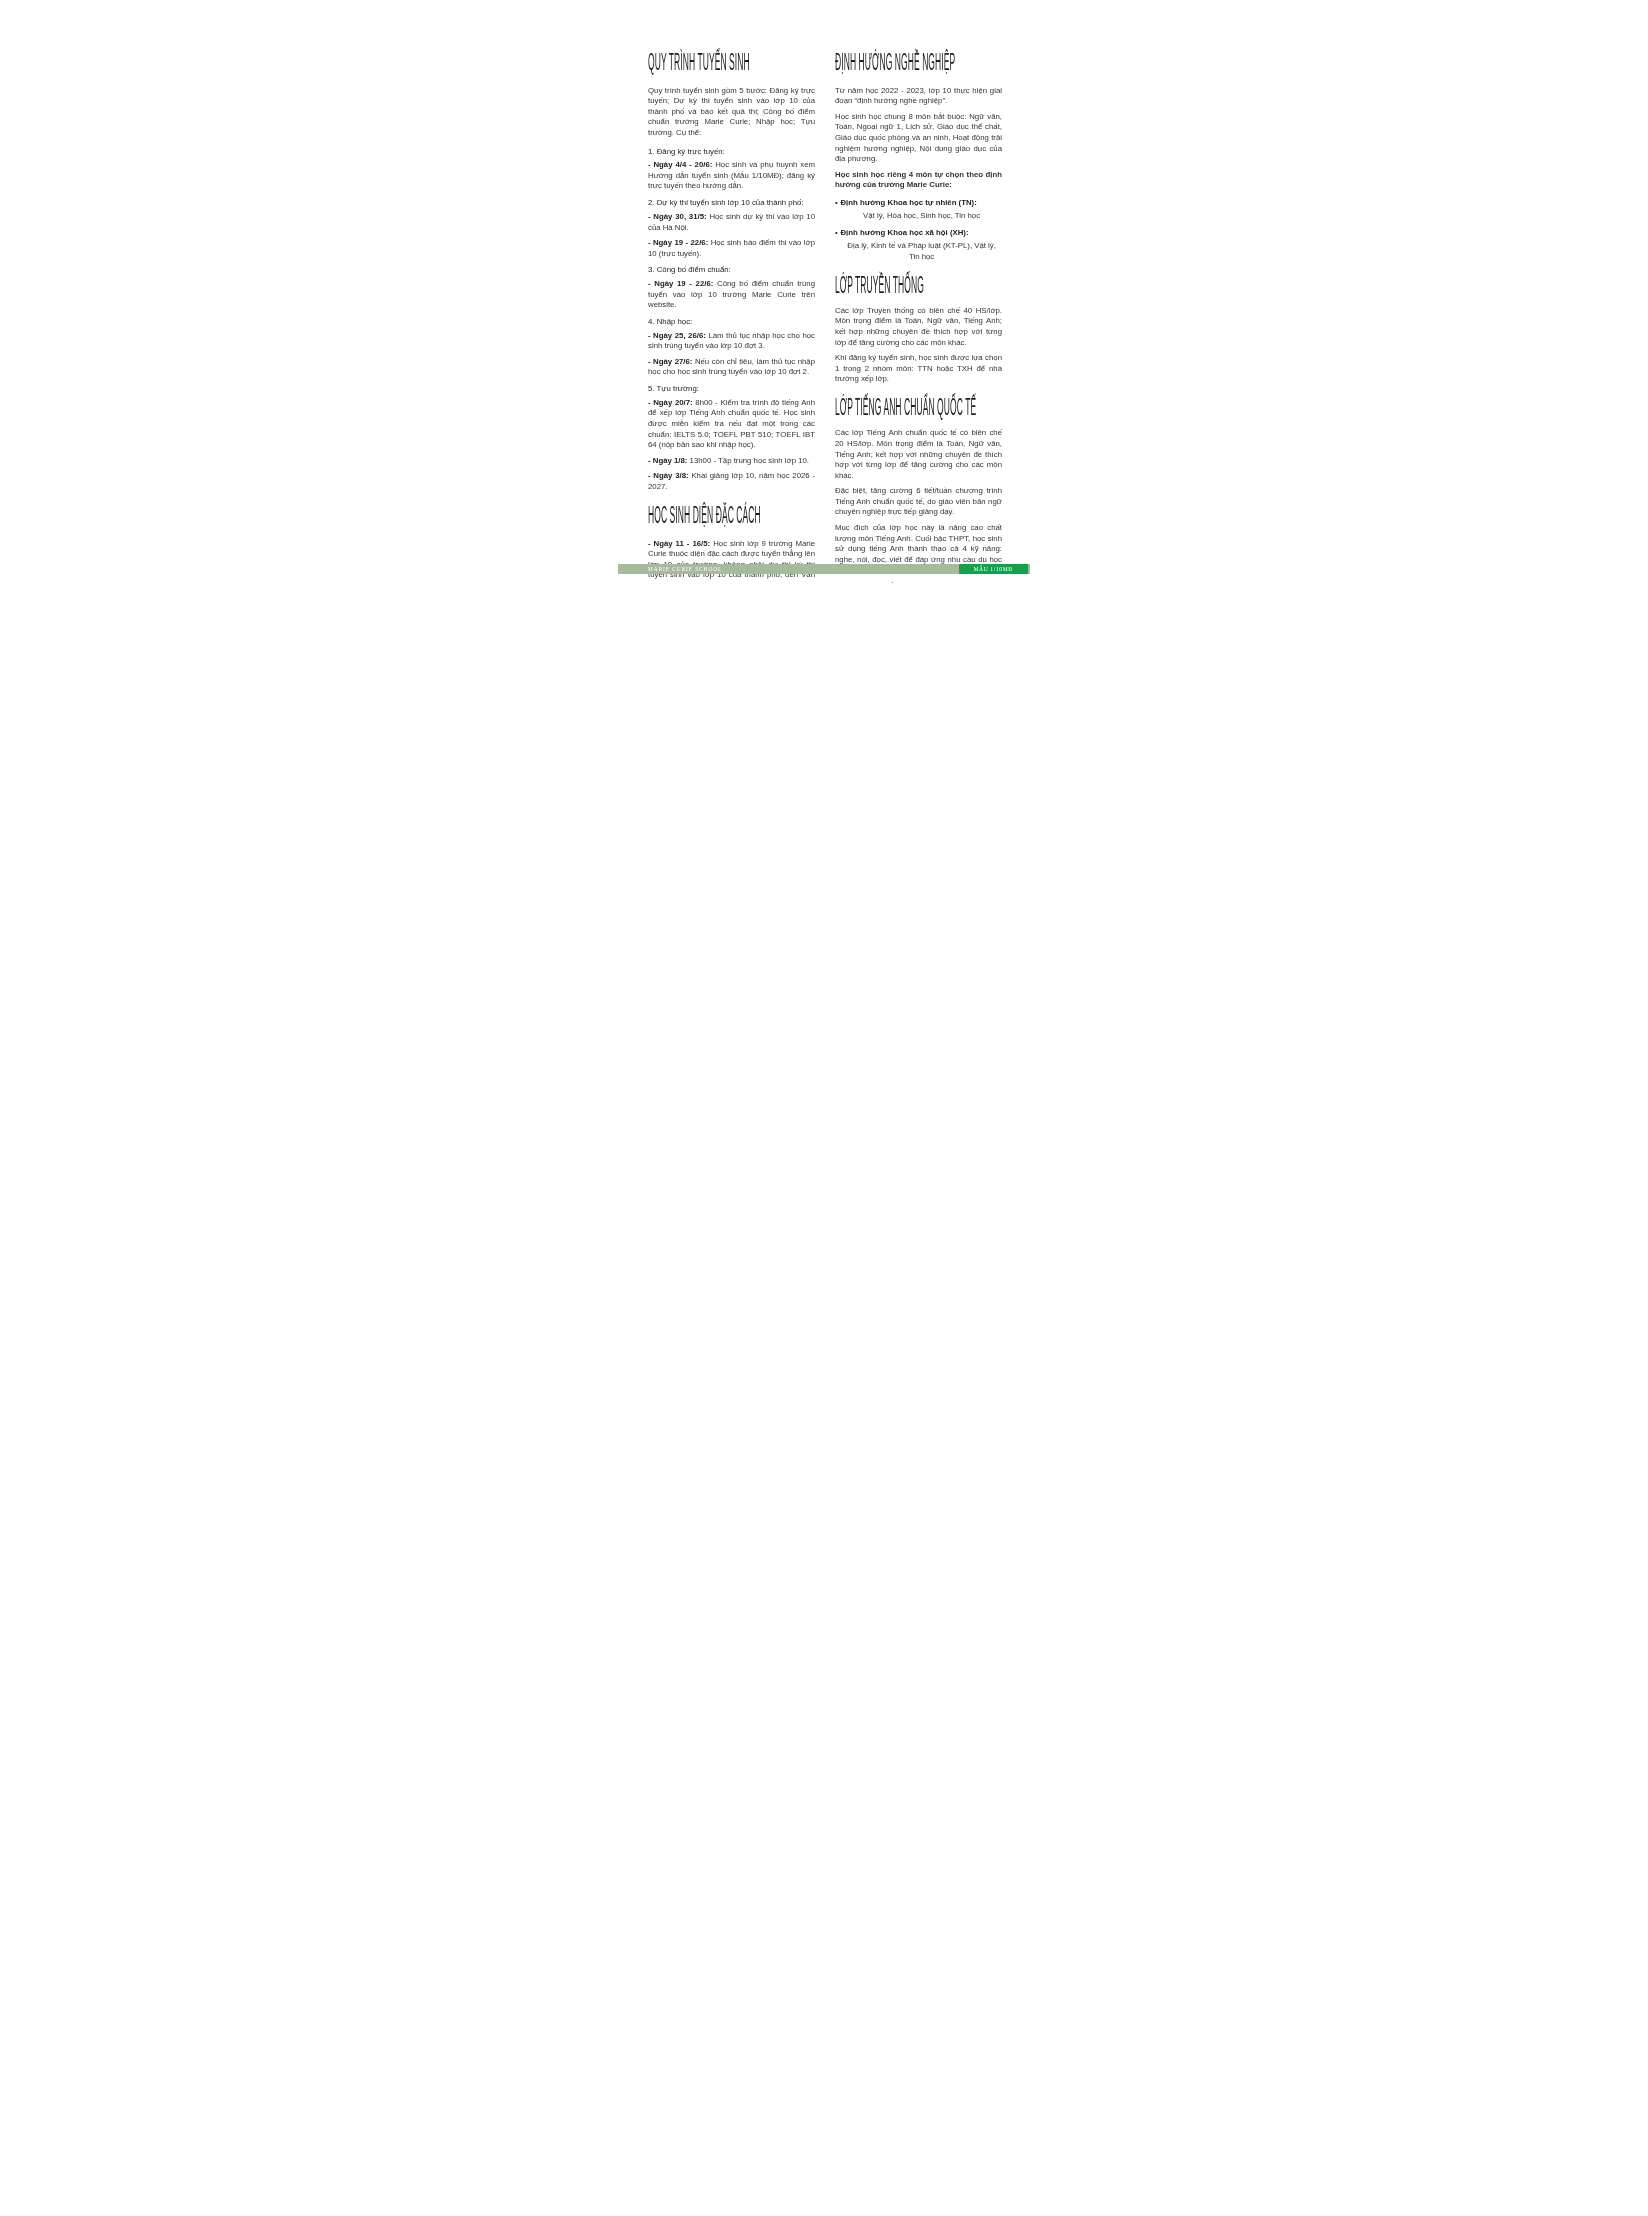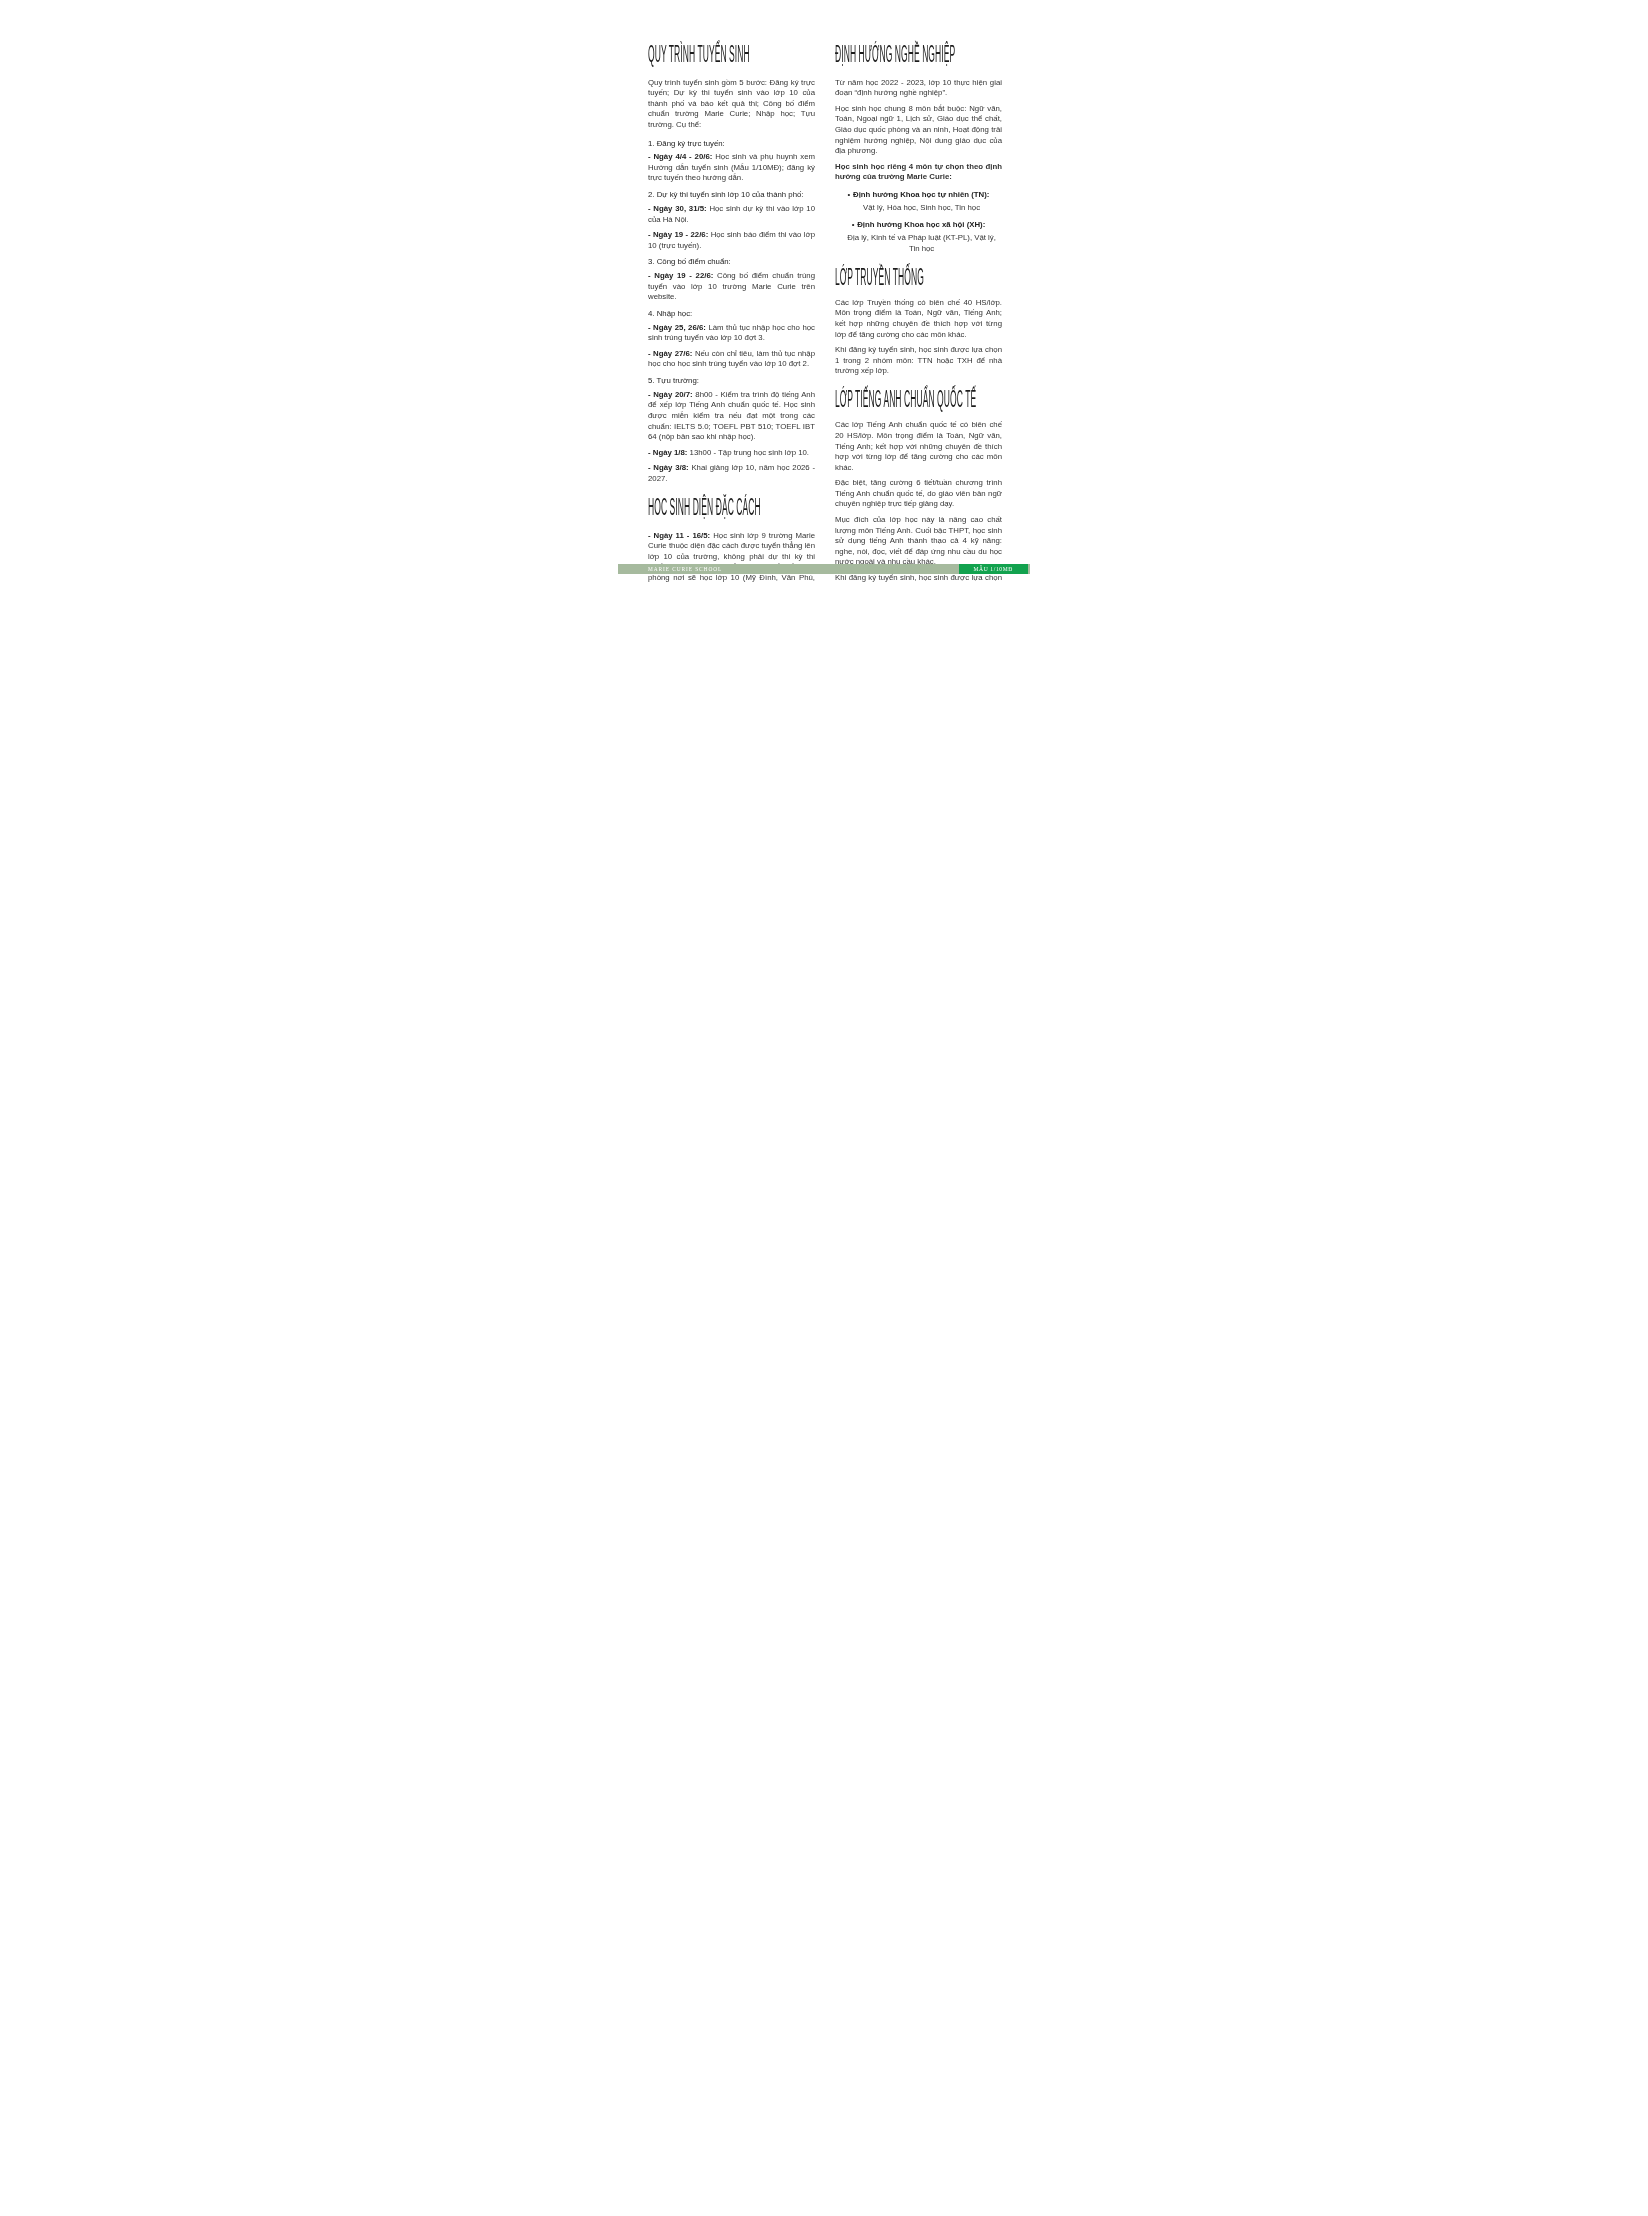--- a/index.html
+++ b/index.html
@@ -8,21 +8,21 @@
     width: 412px;
     height: 583px;
     margin: 0 auto;
     background: #ffffff;
     font-family: "Liberation Sans", sans-serif;
     color: #333333;
     overflow: hidden;
   }
   .col {
     position: absolute;
-    top: 8px;
+    top: 16px;
     width: 167px;
     padding-top: 34px;
     box-sizing: border-box;
   }
   .col-left  { left: 30px;  }
   .col-right { left: 217px; }
 
   
   .doc-title {
     margin: 0 0 11.5px 0;
@@ -35,21 +35,21 @@
     transform: scaleX(0.37);
     transform-origin: left bottom;
   }
   .doc-title.mt { margin-top: 10.6px; }
 
   p { margin: 0 0 4.9px 0; font-size: 7.8px; line-height: 10.6px; text-align: justify; }
   .step-head { font-weight: 400; color: #222222; margin: 6.2px 0 3.1px 0; }
   .lbl { font-weight: 700; color: #222222; }
 
   .track { margin: 2.7px 0 7px 0; }
-  .track-label { margin: 0 0 2.2px 0; font-weight: 700; color: #222222; text-align: center; }
+  .track-label { margin: 0 0 2.2px 0; font-weight: 700; color: #222222; text-align: left; }
   .track-label .bullet { font-weight: 400; margin-right: 2.7px; }
   .track-subjects { padding-left: 6.2px; margin: 0; text-align: center; }
 
   
   .footer-band {
     position: absolute;
     left: 0;
     top: 564px;
     width: 412px;
     height: 10.2px;

